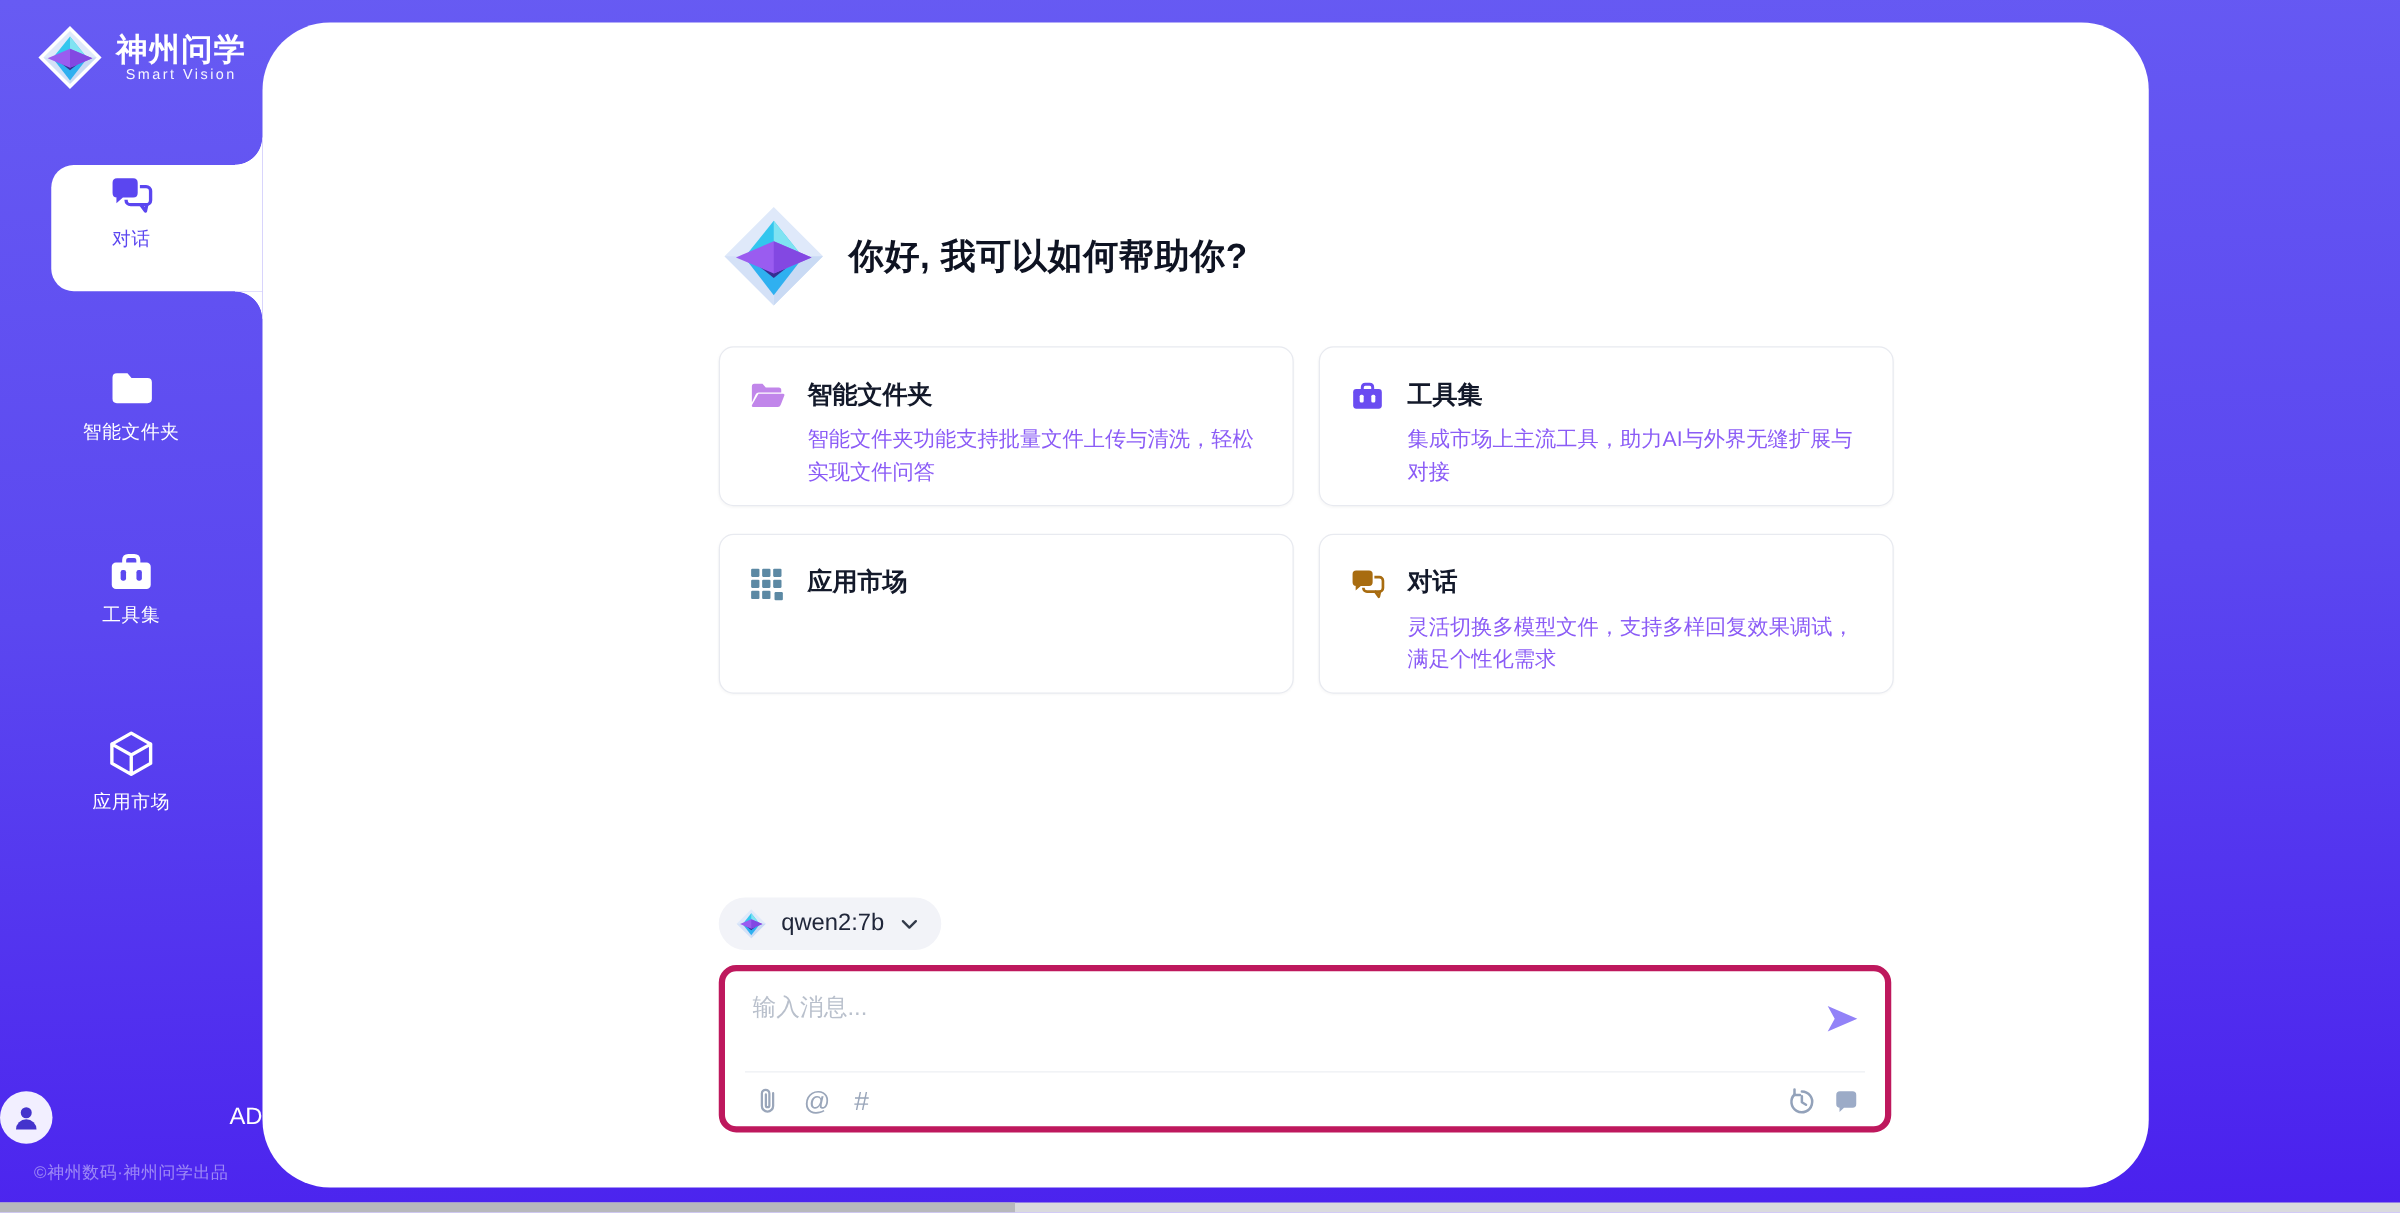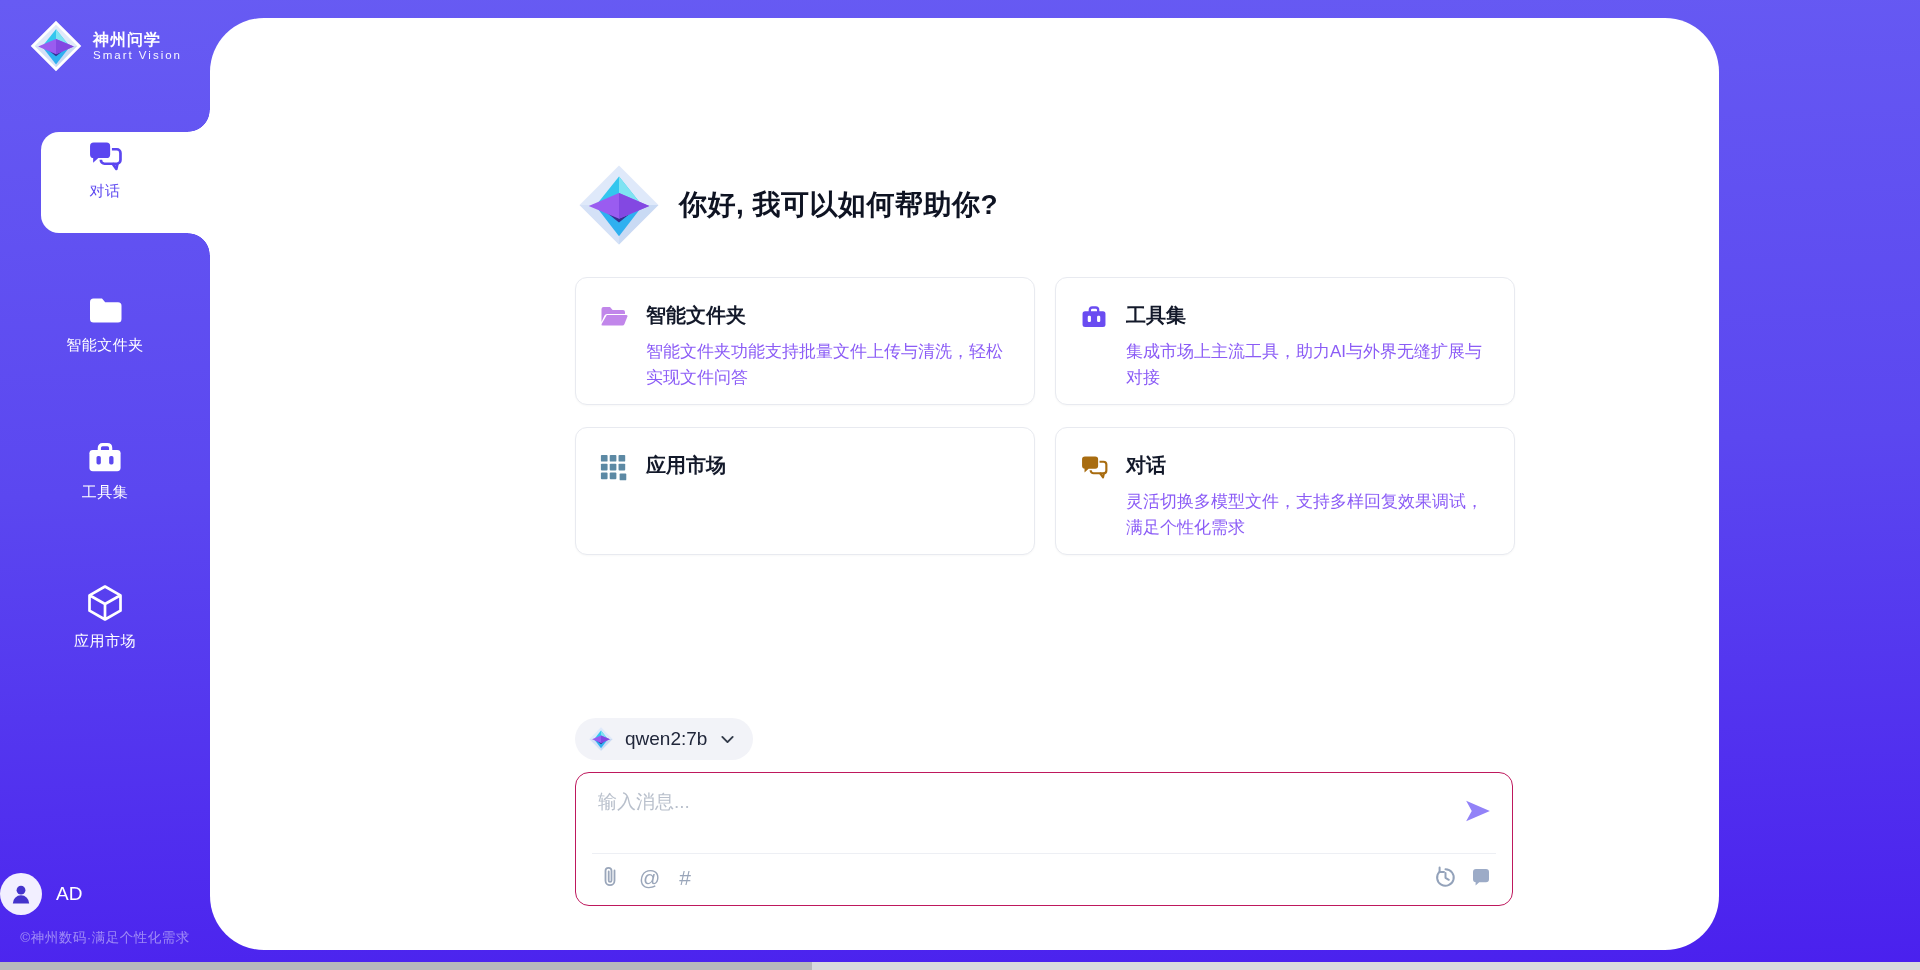--- a/index.html
+++ b/index.html
@@ -11,39 +11,39 @@
 
   
   .panel { position:absolute; left:210px; top:18px; width:1509px; height:932px;
            background:#fff; border-radius:54px; }
 
   
   .sidebar { position:absolute; left:0; top:0; width:210px; height:100%; color:#fff; }
 
   .brand { position:absolute; left:30px; top:20px; display:flex; align-items:center; gap:11px; }
   .brand-gem { width:52px; height:52px; }
-  .brand-name { font-size:16px; font-weight:700; letter-spacing:1px; line-height:1.15; }
+  .brand-name { font-size:25px; font-weight:700; letter-spacing:1px; line-height:1.15; }
   .brand-sub  { font-size:11.5px; letter-spacing:2px; opacity:.95;text-align:center; }
 
   .nav-tab { position:absolute; left:41px; top:132px; width:169px; height:101px;
              background:#fff; border-radius:18px 0 0 18px; }
   .nav-tab::before { content:""; position:absolute; right:0; top:-22px; width:22px; height:22px;
              background:radial-gradient(circle at 0 0, rgba(255,255,255,0) 21.4px, #fff 22px); }
   .nav-tab::after  { content:""; position:absolute; right:0; bottom:-22px; width:22px; height:22px;
              background:radial-gradient(circle at 0 100%, rgba(255,255,255,0) 21.4px, #fff 22px); }
 
   .nav-item { position:absolute; left:0; width:210px; display:flex; flex-direction:column;
               align-items:center; gap:9px; cursor:pointer; }
   .nav-item .nav-label { font-size:15px; letter-spacing:.5px; }
   .nav-item svg { display:block; }
   .nav-item.active { color:#5b46f0; }
   .nav-item.plain  { color:#fff; }
 
   .user-row { position:absolute; left:0; top:873px; width:210px; display:flex;
-              align-items:center; justify-content:flex-start; gap:14px; cursor:pointer; }
+              align-items:center; justify-content:space-between; gap:14px; cursor:pointer; }
   .avatar { width:42px; height:42px; border-radius:50%; background:#f2efff;
             display:flex; align-items:center; justify-content:center; }
   .user-name { font-size:19px; color:#fff; }
 
   .copyright { position:absolute; left:0; top:929px; width:210px; text-align:center;
                font-size:13.5px; color:rgba(255,255,255,.45); letter-spacing:.5px; }
 
   
   .greeting { position:absolute; left:365px; top:143px; display:flex; align-items:center; gap:16px; }
   .greeting-gem { width:88px; height:88px; }
@@ -65,21 +65,21 @@
 
   
   .model-pill { position:absolute; left:365px; top:700px; height:42px;
                 display:inline-flex; align-items:center; gap:11px; padding:0 16px 0 13px;
                 background:#f2f3f8; border-radius:21px; cursor:pointer;justify-content:center; }
   .model-gem { width:26px; height:26px; }
   .model-name { font-size:19px; color:#20263a; }
 
   
   .composer { position:absolute; left:365px; top:754px; width:938px; height:134px;
-              background:#fff; border:1px solid #be185d; border-radius:14px; }
+              background:#fff; border:5px solid #be185d; border-radius:14px; }
   .composer textarea { position:absolute; left:22px; top:16px; width:830px; height:58px;
               border:none; outline:none; resize:none; background:transparent;
               font-family:"Liberation Sans","DejaVu Sans",sans-serif;
               font-size:19px; color:#333a48; }
   .composer textarea::placeholder { color:#b9c0cc; }
   .send-btn { position:absolute; right:20px; top:24px; width:28px; height:28px; cursor:pointer; }
   .composer-divider { position:absolute; left:16px; right:16px; top:80px; height:1px; background:#edeff4; }
   .composer-tools { position:absolute; left:24px; top:92px; display:flex; align-items:center;
                     gap:19px; color:#9aa6ba; }
   .glyph-tool { font-size:21px; line-height:1; cursor:pointer; color:#9aa6ba; }
@@ -227,21 +227,21 @@
 
     <div class="user-row">
       <span class="avatar">
         <svg width="22" height="22" viewBox="0 0 22 22" style="color:#4433cc">
             <use href="#icon-person"></use>
           </svg>
       </span>
       <span class="user-name">AD</span>
     </div>
 
-    <div class="copyright">©神州数码·满足个性化需求</div>
+    <div class="copyright">©神州数码·神州问学出品</div>
   </aside>
 
   <main class="panel">
 
     <div class="greeting">
       <svg class="greeting-gem" viewBox="0 0 48 48">
           <use href="#gem"></use>
         </svg>
       <h1 class="greeting-text">你好, 我可以如何帮助你?</h1>
     </div>

